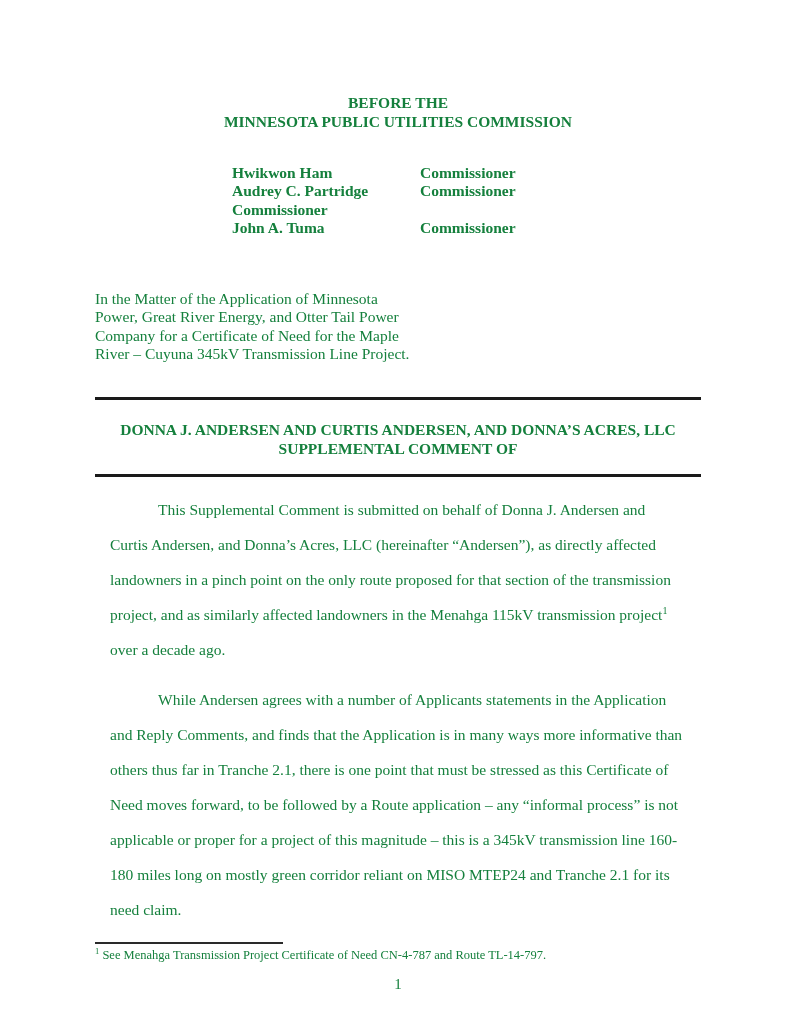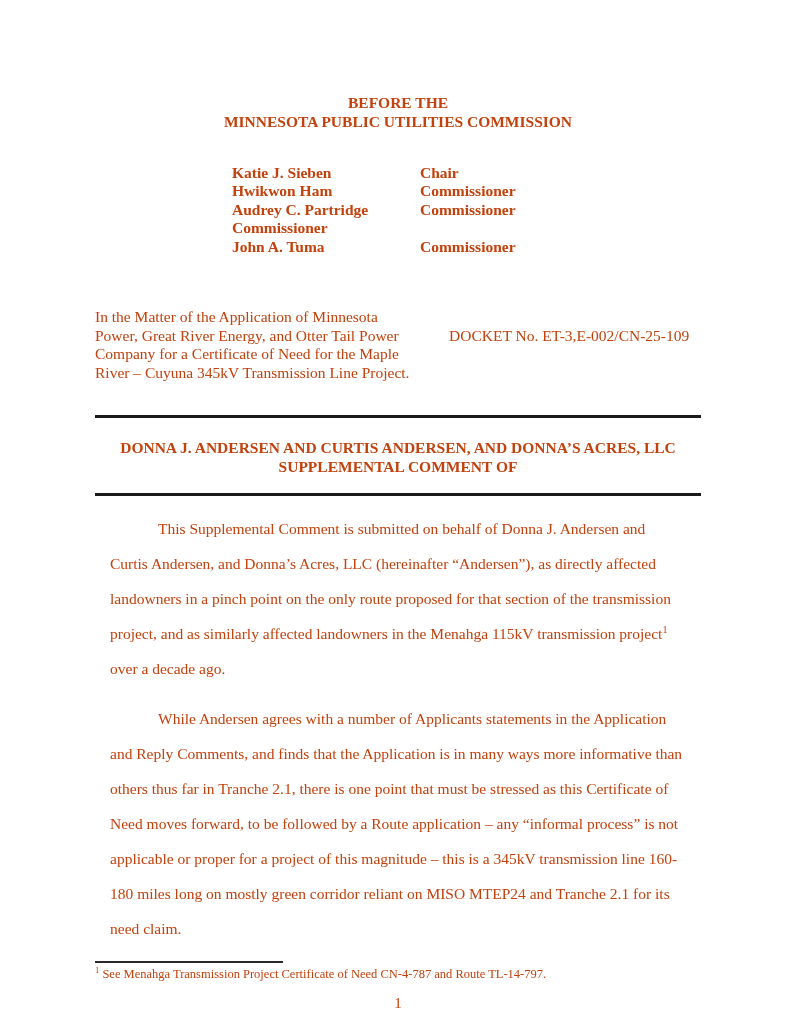--- a/index.html
+++ b/index.html
@@ -5,21 +5,21 @@
   html, body {
     margin: 0;
     padding: 0;
     background: #ffffff;
   }
   .page {
     position: relative;
     width: 791px;
     height: 1024px;
     background: #ffffff;
-    color: #c2410c;
+    color: #15803d;
     font-family: "Liberation Serif", "DejaVu Serif", serif;
     font-size: 15.5px;
     box-sizing: border-box;
     padding: 94px 90px 0 95px;
     overflow: hidden;
   }
   .content { width: 606px; }
 
   .doc-header {
     text-align: center;
@@ -35,21 +35,20 @@
     line-height: 18.4px;
   }
   .commissioner-row { display: flex; }
   .commissioner-name { width: 188px; }
 
   .caption {
     display: flex;
     align-items: flex-start;
     line-height: 18.6px;
     margin-bottom: 33px;
-    gap: 29px;
   }
   .caption-matter { width: 320px; }
   .caption-docket { margin-left: 5px; padding-top: 18.6px; white-space: nowrap; }
 
   .rule {
     border: none;
     border-top: 3px solid #1a1a1a;
     margin: 0 0 21px 0;
     width: 606px;
   }
@@ -97,43 +96,38 @@
 <div class="page">
   <div class="content">
 
     <div class="doc-header">
       <div>BEFORE THE</div>
       <div>MINNESOTA PUBLIC UTILITIES COMMISSION</div>
     </div>
 
     <div class="commissioners">
       <div class="commissioner-row">
-        <span class="commissioner-name">Katie J. Sieben</span>
-        <span class="commissioner-title">Chair</span>
-      </div>
-      <div class="commissioner-row">
         <span class="commissioner-name">Hwikwon Ham</span>
         <span class="commissioner-title">Commissioner</span>
       </div>
       <div class="commissioner-row">
         <span class="commissioner-name">Audrey C. Partridge</span>
         <span class="commissioner-title">Commissioner</span>
       </div>
       <div class="commissioner-row">
         <span class="commissioner-title">Commissioner</span>
       </div>
       <div class="commissioner-row">
         <span class="commissioner-name">John A. Tuma</span>
         <span class="commissioner-title">Commissioner</span>
       </div>
     </div>
 
     <div class="caption">
       <div class="caption-matter">In the Matter of the Application of Minnesota Power, Great River Energy, and Otter Tail Power Company for a Certificate of Need for the Maple River – Cuyuna 345kV Transmission Line Project.</div>
-      <div class="caption-docket">DOCKET No. ET-3,E-002/CN-25-109</div>
     </div>
 
     <hr class="rule">
 
     <div class="doc-title">
       <div>DONNA J. ANDERSEN AND CURTIS ANDERSEN, AND DONNA’S ACRES, LLC</div>
       <div>SUPPLEMENTAL COMMENT OF</div>
     </div>
 
     <hr class="rule below-title">

